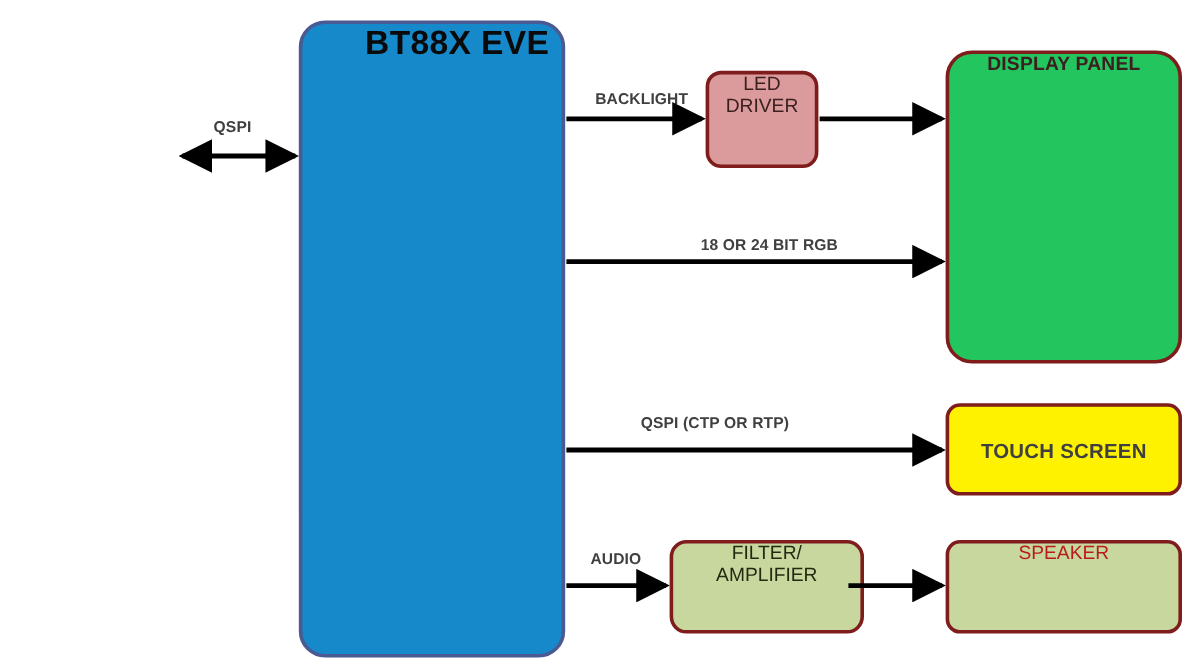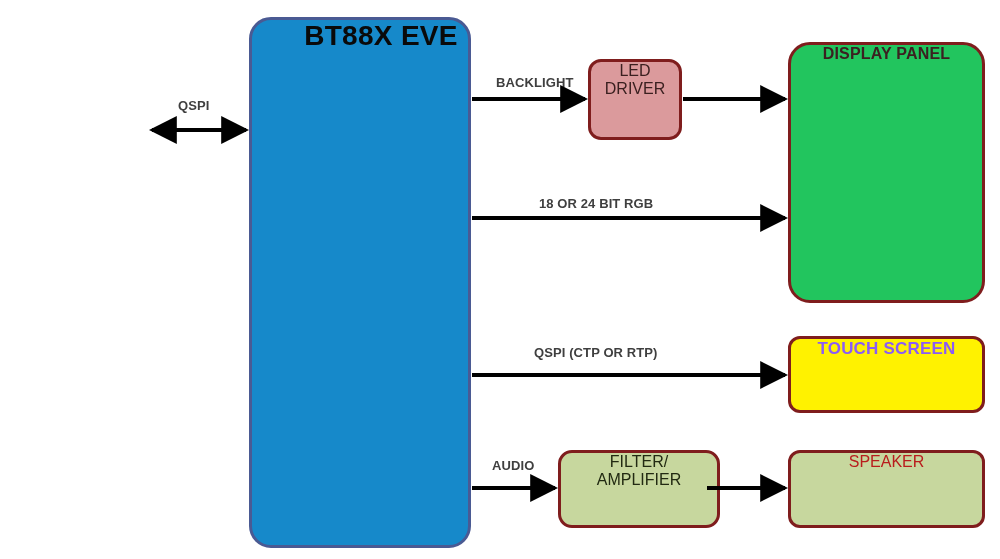--- a/index.html
+++ b/index.html
@@ -65,21 +65,21 @@
   }
   #block-display-panel .block-label {
     color: #3b2020; font-size: 16px; font-weight: 600; letter-spacing: .2px;
   }
   #block-touch-screen {
     left: 788px; top: 336px; width: 197px; height: 77px;
     background: #fff200;
     border-radius: 12px;
   }
   #block-touch-screen .block-label {
-    color: #8b5cf6; font-size: 17px; font-weight: 700; letter-spacing: .2px;
+    color: #404040; font-size: 17px; font-weight: 700; letter-spacing: .2px; margin-top: 28px;
   }
   #block-filter-amplifier {
     left: 558px; top: 450px; width: 162px; height: 78px;
     background: #c7d79e;
     border-radius: 14px;
   }
   #block-filter-amplifier .block-label {
     color: #222a12; font-size: 16px; font-weight: 400;
   }
   #block-speaker {
@@ -94,21 +94,21 @@
   .conn-label {
     position: absolute;
     color: #3f3f3f;
     font-size: 13px;
     font-weight: 600;
     letter-spacing: .1px;
     white-space: nowrap;
   }
   #label-qspi   { left: 178px; top: 98px; }
   #label-backlight { left: 496px; top: 75px; }
-  #label-rgb    { left: 539px; top: 196px; }
+  #label-rgb    { left: 584px; top: 196px; }
   #label-touch  { left: 534px; top: 345px; }
   #label-audio  { left: 492px; top: 458px; }
   
   #arrow-layer {
     position: absolute;
     left: 0; top: 0;
     width: 1000px; height: 559px;
     pointer-events: none;
   }
 </style>

